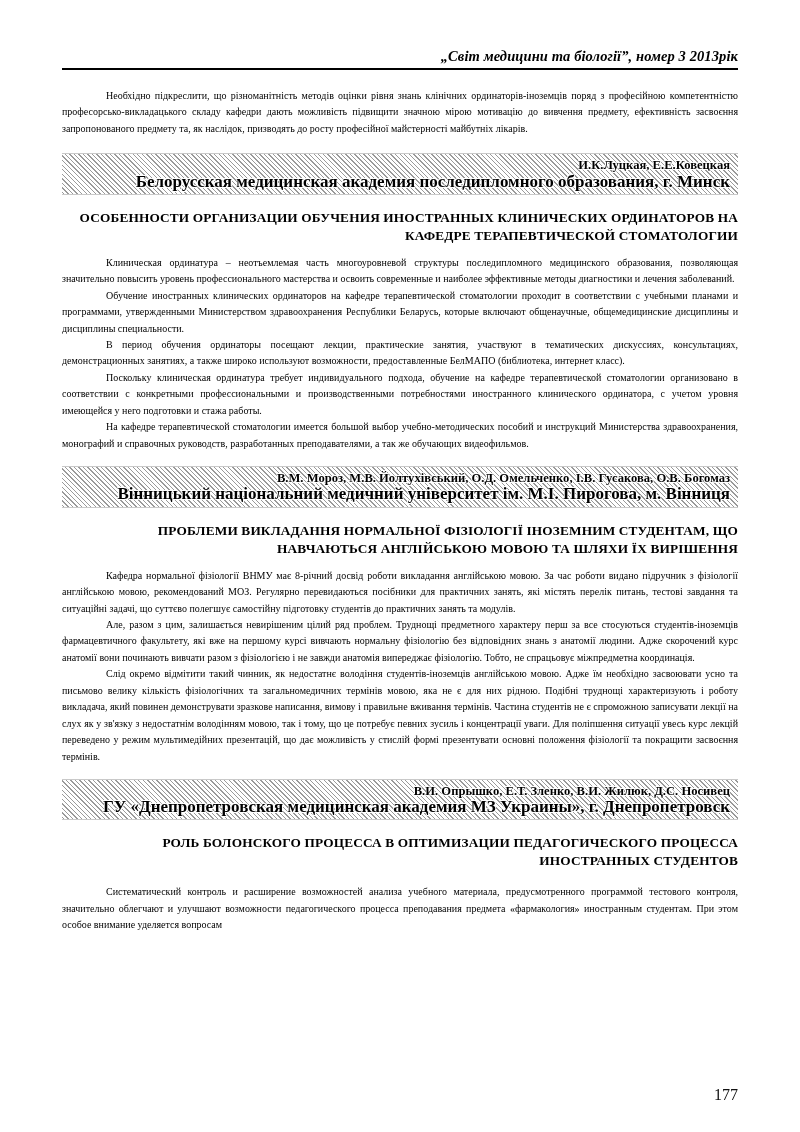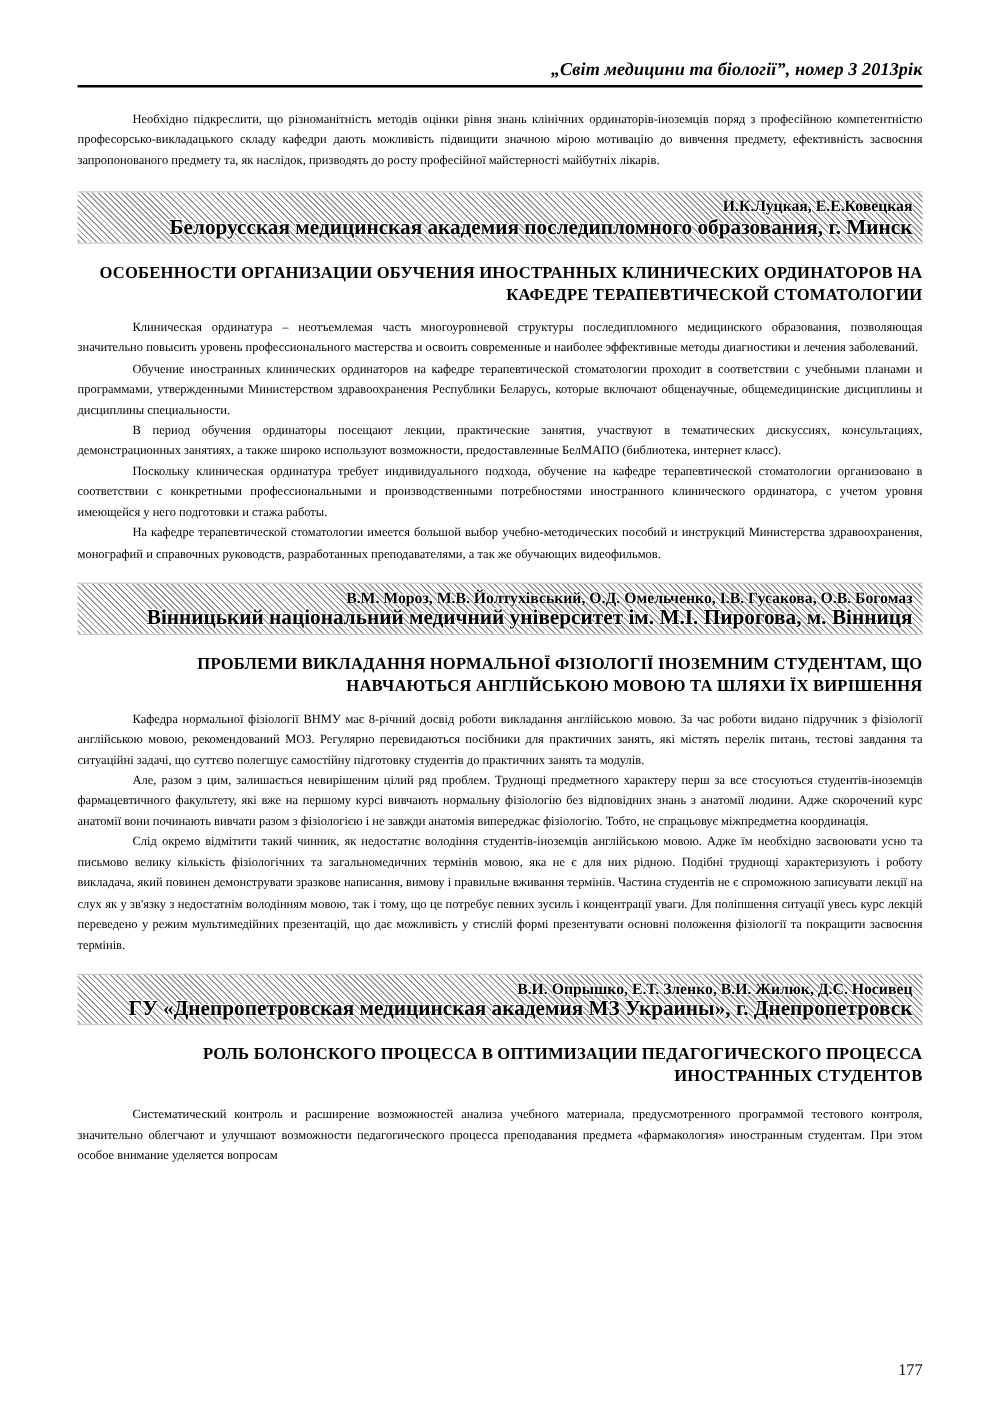--- a/index.html
+++ b/index.html
@@ -97,21 +97,21 @@
   h2.article-title .tl { display: block; }
 
   .section-gap-top { margin-top: 14px; }
   .after-title-gap { height: 4px; }
 
   
   .page-number {
     position: absolute;
     right: 62px;
     bottom: 28px;
-    font-size: 13px;
+    font-size: 16px;
     color: #111;
   }
 </style>
 </head>
 <body>
 
 <div class="page">
 
   <div class="running-head">„Світ медицини та біології”, номер 3 2013рік</div>
   <hr class="head-rule">

